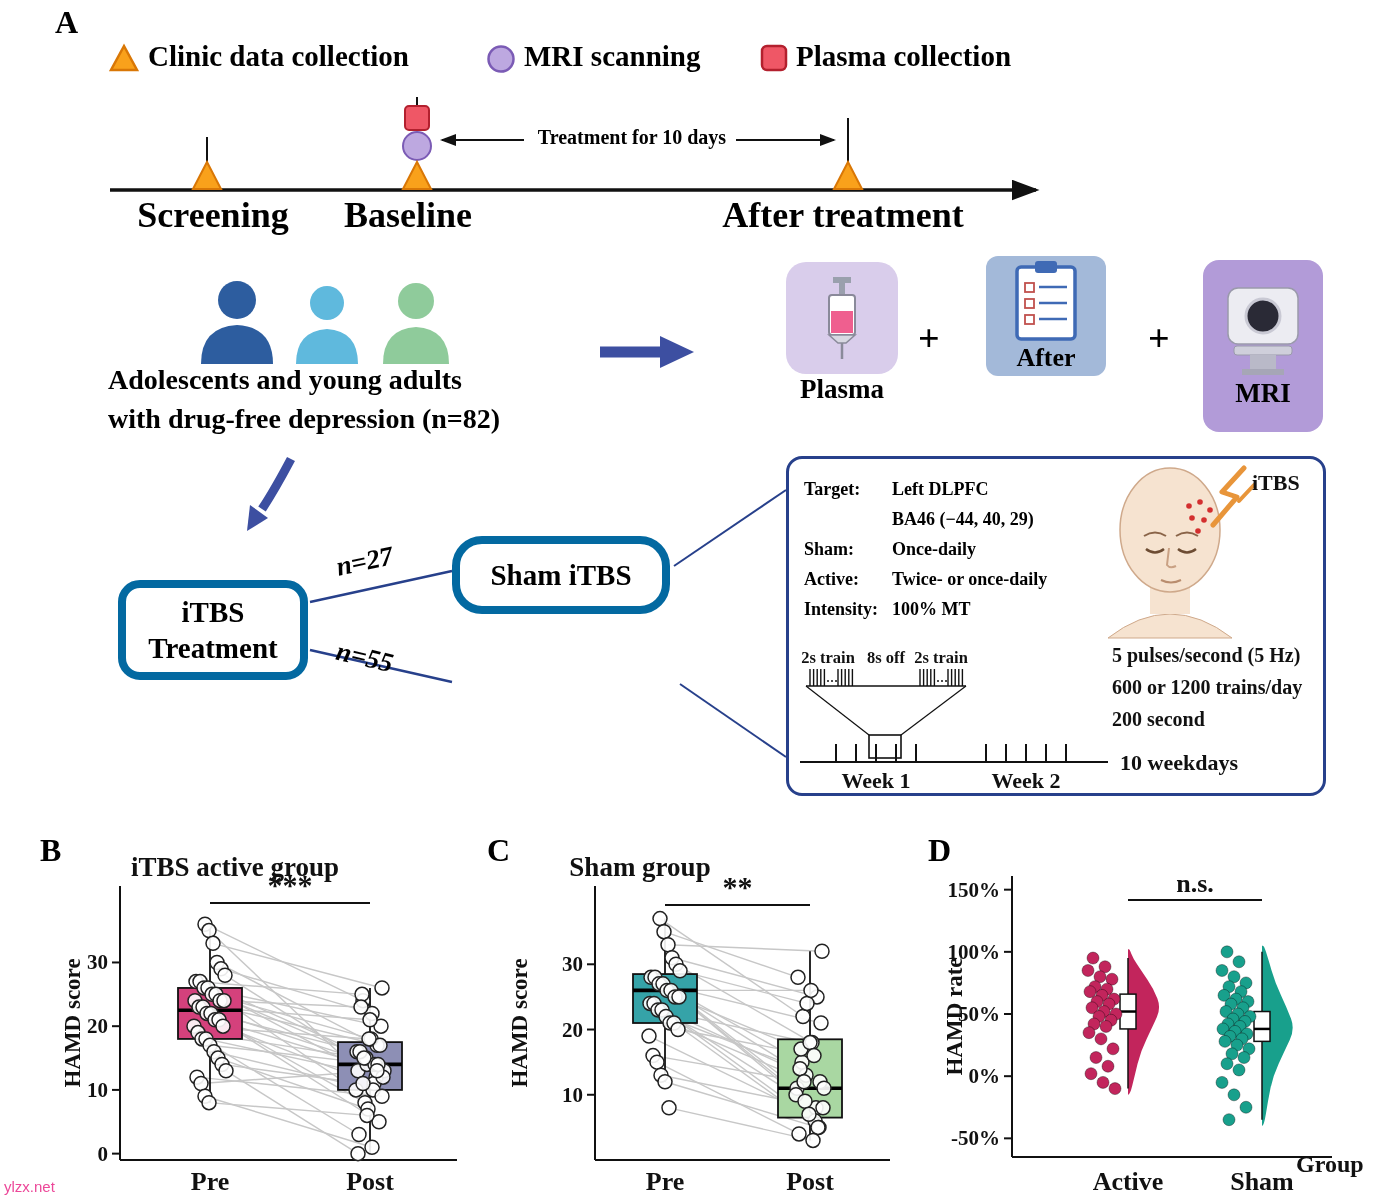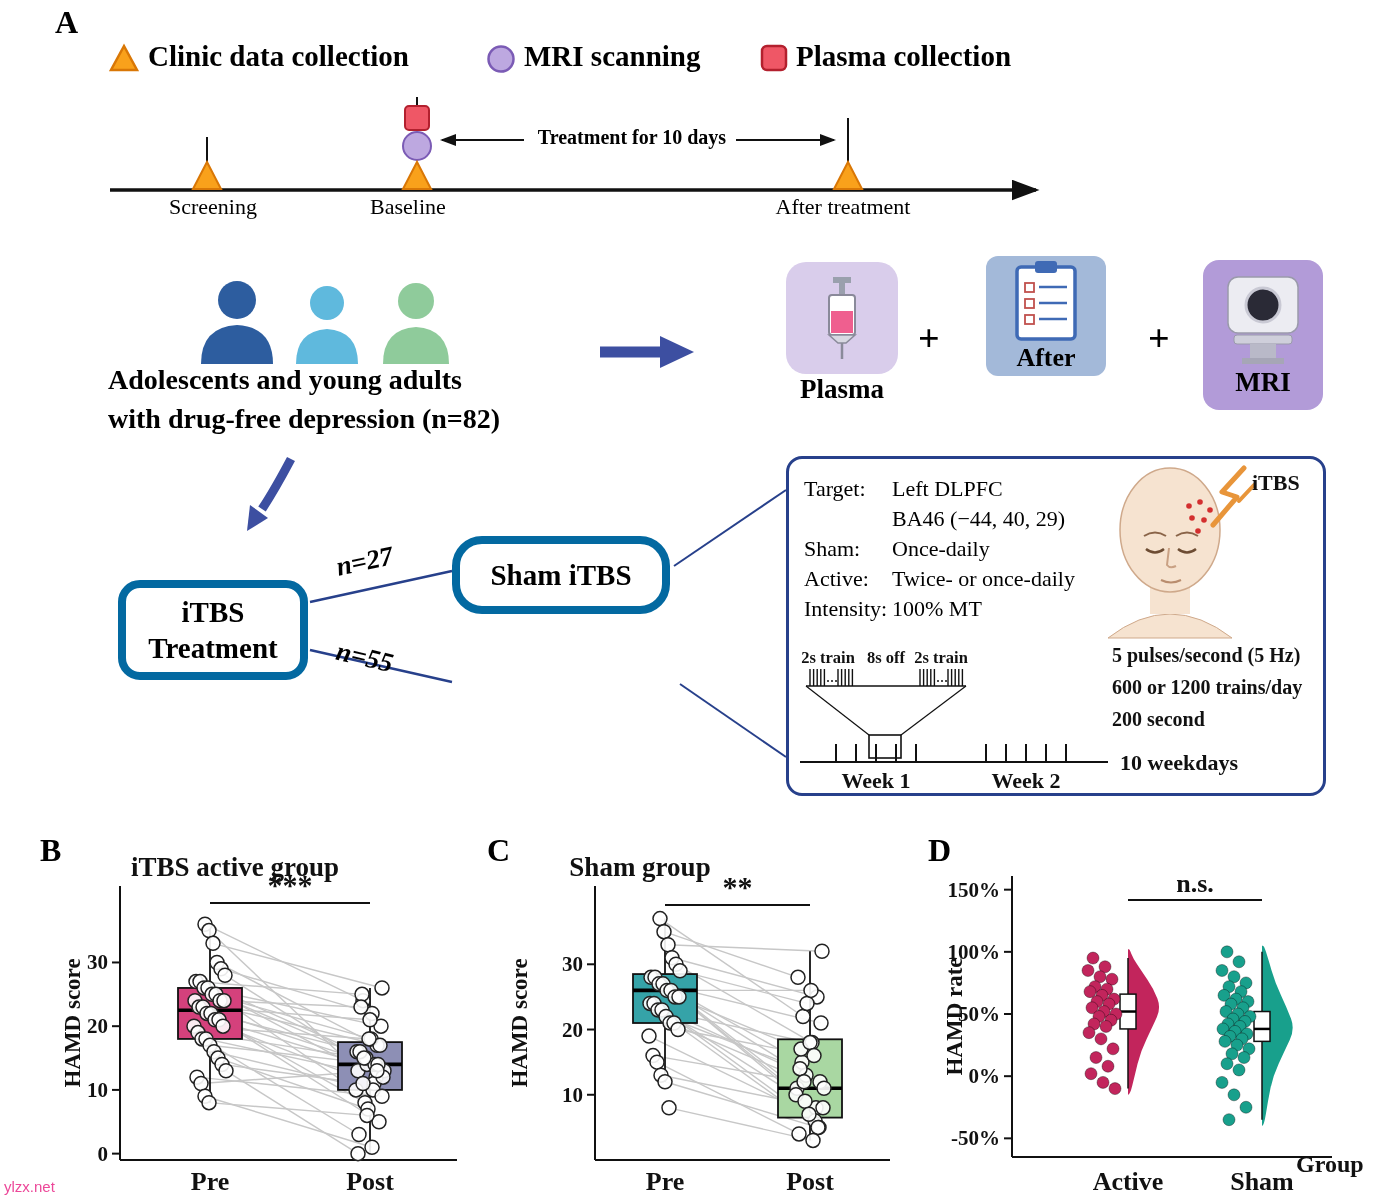--- a/index.html
+++ b/index.html
@@ -2,34 +2,34 @@
 <html><head>
 <meta charset="utf-8">
 <style>
   *{margin:0;padding:0;box-sizing:border-box}
   html,body{background:#fff}
   #page{position:relative;width:1395px;height:1199px;background:#fff;overflow:hidden;
         font-family:"Liberation Serif","DejaVu Serif",serif;color:#000}
   .abs{position:absolute}
   .panel-letter{font-size:32px;font-weight:bold}
   .legend-label{font-size:29px;font-weight:bold;white-space:nowrap}
-  .tl-label{font-size:22px;font-weight:normal;text-align:center}
+  .tl-label{font-size:36px;font-weight:bold;text-align:center}
   .treat-label{font-size:20px;font-weight:bold;text-align:center;white-space:nowrap}
   .pop-text{font-size:28px;font-weight:bold;line-height:39px;white-space:nowrap}
   .flow-box{position:absolute;border:8px solid #0369a1;border-radius:22px;background:#fff;
             display:flex;flex-direction:column;align-items:center;justify-content:center;
             text-align:center;font-weight:bold;font-size:29px;line-height:36px}
   .n-label{position:absolute;font-size:27px;font-weight:bold;font-style:italic;white-space:nowrap}
   .card{position:absolute;display:flex;flex-direction:column;align-items:center;justify-content:center}
   .card-label{font-size:27px;font-weight:bold;text-align:center}
   .plus{position:absolute;font-size:38px;font-weight:bold}
   .proto-box{position:absolute;left:786px;top:456px;width:540px;height:340px;
              border:3px solid #27408b;border-radius:16px;background:transparent}
   .proto-rows{position:absolute;left:804px;top:474px}
-  .proto-row{display:flex;font-size:22px;font-weight:normal;line-height:30px;white-space:nowrap}
+  .proto-row{display:flex;font-size:18px;font-weight:bold;line-height:30px;white-space:nowrap}
   .proto-key{min-width:88px}
   svg text{font-family:"Liberation Serif","DejaVu Serif",serif;fill:#111}
   .svgt{font-size:16.5px;font-weight:bold}
   .svgt2{font-size:22px;font-weight:bold}
   .svgt3{font-size:20px;font-weight:bold}
   .chart-panel{position:absolute}
   .ct-title{font-size:27px;font-weight:bold}
   .ct-tick{font-size:21px;font-weight:bold}
   .ct-ylab{font-size:23px;font-weight:bold}
   .ct-cat{font-size:26px;font-weight:bold}
@@ -214,21 +214,21 @@
       <line x1="30" y1="28" x2="58" y2="28" stroke="#3f6ab5" stroke-width="2.5"></line>
       <rect x="16" y="40" width="9" height="9" fill="#fff" stroke="#c0504d" stroke-width="1.8"></rect>
       <line x1="30" y1="44" x2="58" y2="44" stroke="#3f6ab5" stroke-width="2.5"></line>
       <rect x="16" y="56" width="9" height="9" fill="#fff" stroke="#c0504d" stroke-width="1.8"></rect>
       <line x1="30" y1="60" x2="58" y2="60" stroke="#3f6ab5" stroke-width="2.5"></line>
     </svg>
     <div class="card-label" style="font-size:26px">After</div>
   </div>
   <div class="plus" style="left:1148px;top:316px">+</div>
 
-  <div class="card" style="left:1203px;top:260px;width:120px;height:150px;background:#b29bd8;border-radius:16px">
+  <div class="card" style="left:1203px;top:260px;width:120px;height:172px;background:#b29bd8;border-radius:16px">
     <svg width="86" height="94">
       <rect x="8" y="4" width="70" height="56" rx="10" fill="#ececf2" stroke="#9a9aab" stroke-width="1.5"></rect>
       <circle cx="43" cy="32" r="17" fill="#2a2a36"></circle>
       <circle cx="43" cy="32" r="17" fill="none" stroke="#c9c9d4" stroke-width="3"></circle>
       <rect x="14" y="62" width="58" height="9" rx="3" fill="#cfcfdb" stroke="#9a9aab" stroke-width="1"></rect>
       <rect x="30" y="71" width="26" height="14" fill="#b9b9c8"></rect>
       <rect x="22" y="85" width="42" height="6" fill="#a6a6b6"></rect>
     </svg>
     <div class="card-label">MRI</div>
   </div>

